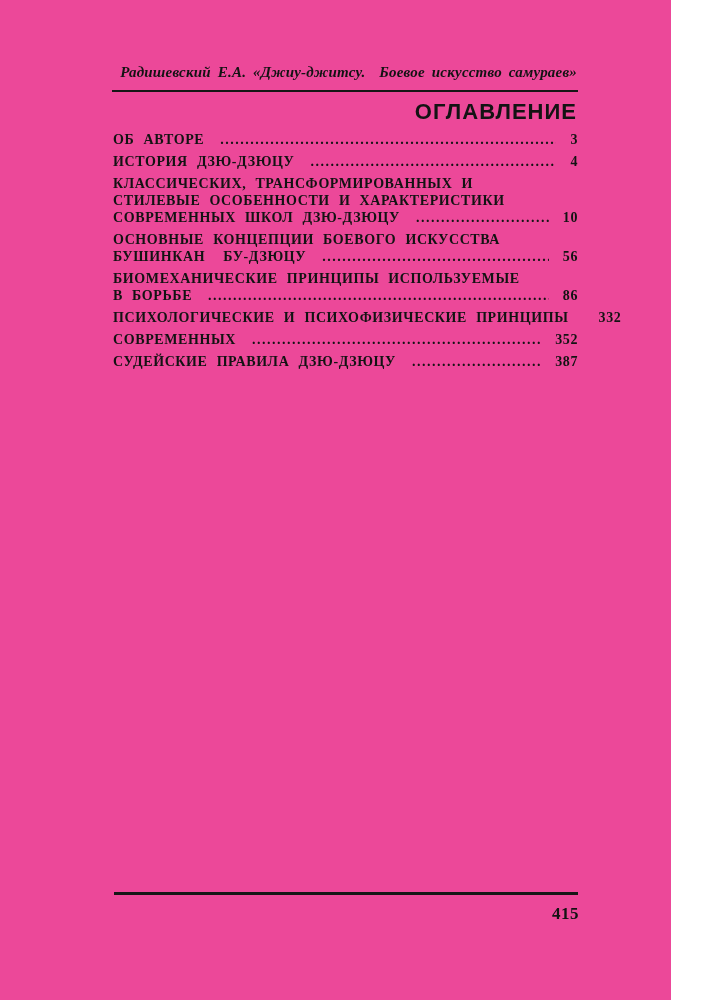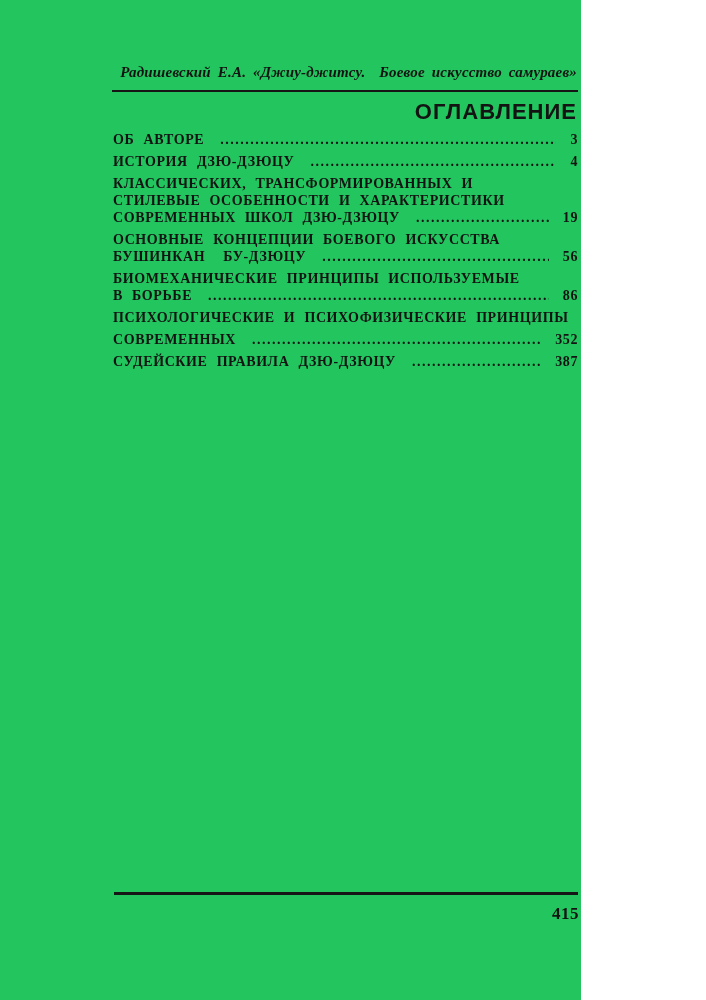--- a/index.html
+++ b/index.html
@@ -2,23 +2,23 @@
 <html><head>
 <meta charset="utf-8">
 <style>
   html, body {
     margin: 0;
     padding: 0;
     background: #ffffff;
   }
   .page {
     position: relative;
-    width: 581px;
+    width: 671px;
     height: 1000px;
-    background: #22c55e;
+    background: #ec4899;
     color: #131313;
     font-family: "Liberation Serif", serif;
     overflow: hidden;
   }
   .running-head {
     position: absolute;
     top: 64px;
     left: 113px;
     width: 464px;
     text-align: right;
@@ -139,21 +139,21 @@
         <span class="pagenum">4</span>
       </div>
     </div>
 
     <div class="entry">
       <div class="line">КЛАССИЧЕСКИХ, ТРАНСФОРМИРОВАННЫХ И</div>
       <div class="line">СТИЛЕВЫЕ ОСОБЕННОСТИ И ХАРАКТЕРИСТИКИ</div>
       <div class="line row">
         <span class="text">СОВРЕМЕННЫХ ШКОЛ ДЗЮ-ДЗЮЦУ</span>
         <span class="dots"></span>
-        <span class="pagenum">19</span>
+        <span class="pagenum">10</span>
       </div>
     </div>
 
     <div class="entry">
       <div class="line">ОСНОВНЫЕ КОНЦЕПЦИИ БОЕВОГО ИСКУССТВА</div>
       <div class="line row">
         <span class="text">БУШИНКАН  БУ-ДЗЮЦУ</span>
         <span class="dots"></span>
         <span class="pagenum">56</span>
       </div>

